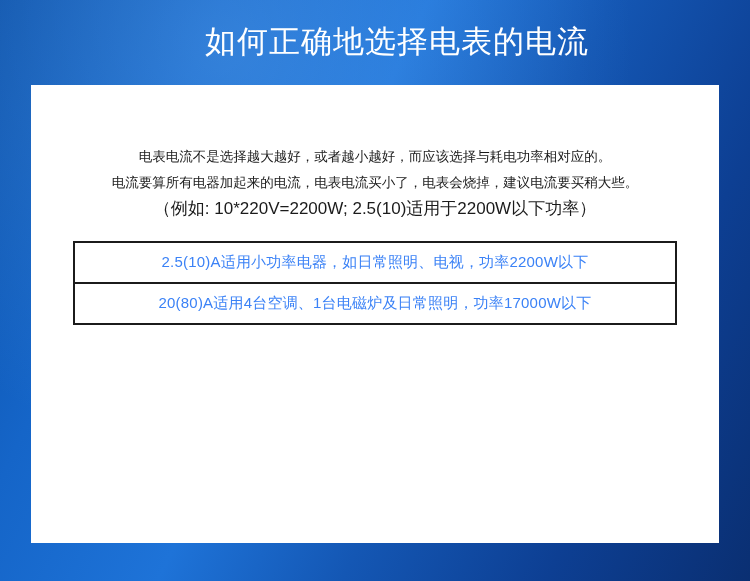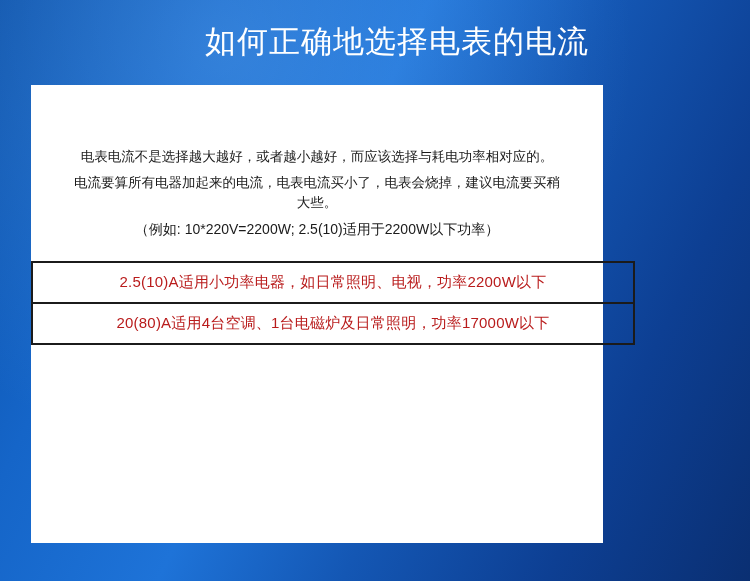--- a/index.html
+++ b/index.html
@@ -45,55 +45,55 @@
     font-weight: normal;
     margin-left: 44px;
   }
   .title .t-bold {
     font-weight: normal;
   }
   .card {
     position: absolute;
     left: 31px;
     top: 85px;
-    width: 572px;
+    width: 688px;
     height: 458px;
     background: #ffffff;
     z-index: 2;
     box-sizing: border-box;
   }
   .intro {
     padding: 62px 40px 0 40px;
     text-align: center;
     color: #1b1b1b;
   }
   .intro p {
     margin: 0 0 6px 0;
     font-size: 13.5px;
     line-height: 20px;
   }
   .intro p.note {
-    font-size: 14px;
+    font-size: 17px;
     margin-top: 4px;
   }
   .table {
     margin: 22px auto 0 auto;
     width: 604px;
     border: 2px solid #1b1b1b;
     border-bottom: none;
     box-sizing: border-box;
   }
   .row {
     border-bottom: 2px solid #1b1b1b;
     height: 39px;
     display: flex;
     align-items: center;
     justify-content: center;
     font-size: 15px;
-    color: #b91c1c;
+    color: #3b82f6;
     letter-spacing: 0.2px;
   }
 </style>
 </head>
 <body>
 
 <div class="poster">
 
   <div class="title-bar">
     <div class="title">

